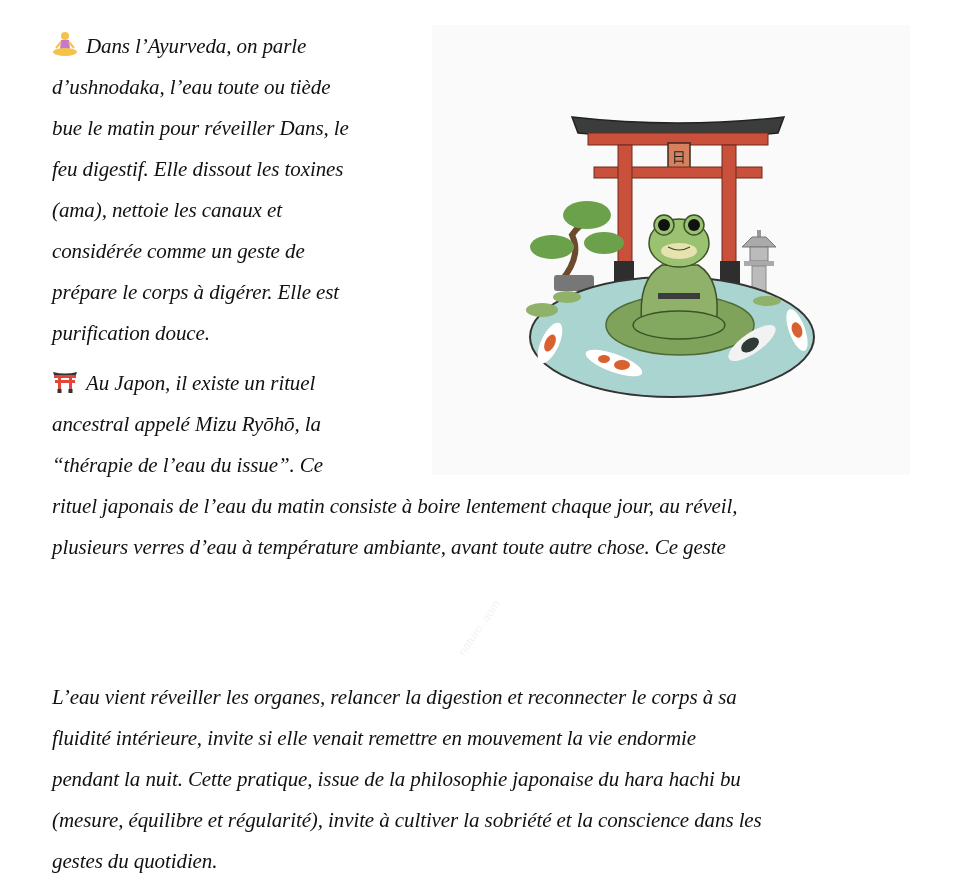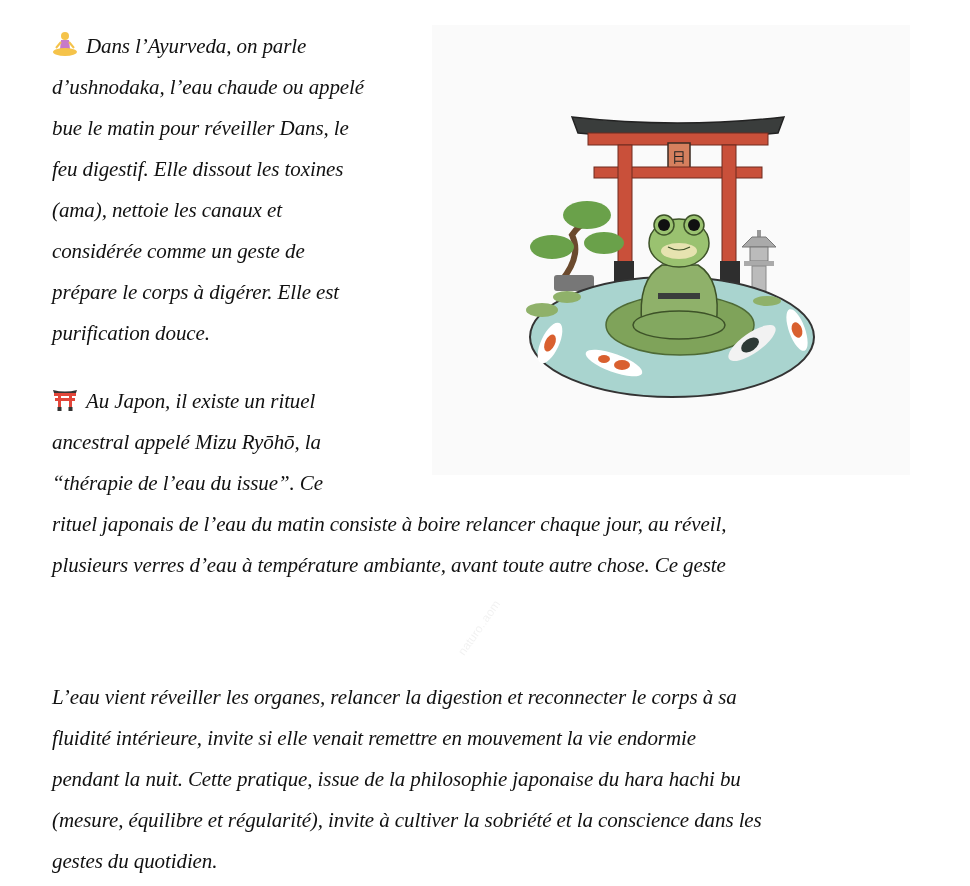--- a/index.html
+++ b/index.html
@@ -49,21 +49,21 @@
   }
   .emoji {
     display: inline-block;
     width: 26px;
     height: 26px;
     vertical-align: -4px;
     margin-right: 8px;
     font-style: normal;
   }
   .p1 { top: 0px; }
-  .p2 { top: 355px; }
+  .p2 { top: 337px; }
   .p3 { top: 621px; margin-top: 30px; }
   .watermark {
     position: absolute;
     left: 455px;
     top: 650px;
     font-family: "Liberation Sans", sans-serif;
     font-style: normal;
     font-size: 12px;
     color: rgba(0,0,0,0.06);
     transform: rotate(-55deg);
@@ -135,42 +135,42 @@
 </div>
 
 <div class="article">
   <p class="para p1">
     <span class="line"><svg class="emoji" viewBox="0 0 26 26">
           <circle cx="13" cy="5" r="4" fill="#f5c34a"></circle>
           <path d="M9 9 L17 9 L18 18 L8 18 Z" fill="#c77ac9"></path>
           <ellipse cx="13" cy="21" rx="12" ry="4" fill="#f5c34a"></ellipse>
           <path d="M9 11 L4 17 M17 11 L22 17" stroke="#f5c34a" stroke-width="2"></path>
         </svg><span>Dans l’Ayurveda, on parle</span></span>
-    <span class="line">d’ushnodaka, l’eau chaude ou appelé</span>
+    <span class="line">d’ushnodaka, l’eau toute ou tiède</span>
     <span class="line">bue le matin pour réveiller Dans, le</span>
     <span class="line">feu digestif. Elle dissout les toxines</span>
     <span class="line">(ama), nettoie les canaux et</span>
     <span class="line">considérée comme un geste de</span>
     <span class="line">prépare le corps à digérer. Elle est</span>
     <span class="line">purification douce.</span>
   </p>
 
   <p class="para p2">
     <span class="line"><svg class="emoji" viewBox="0 0 26 26">
           <path d="M1 4 Q13 7 25 4 L24 7 Q13 9 2 7 Z" fill="#333"></path>
           <rect x="2" y="7" width="22" height="3" fill="#e2463a"></rect>
           <rect x="3" y="12" width="20" height="3" fill="#e2463a"></rect>
           <rect x="6" y="9" width="3" height="15" fill="#e2463a"></rect>
           <rect x="17" y="9" width="3" height="15" fill="#e2463a"></rect>
           <rect x="5.5" y="21" width="4" height="4" fill="#333"></rect>
           <rect x="16.5" y="21" width="4" height="4" fill="#333"></rect>
         </svg><span>Au Japon, il existe un rituel</span></span>
     <span class="line">ancestral appelé Mizu Ryōhō, la</span>
     <span class="line">“thérapie de l’eau du issue”. Ce</span>
-    <span class="line">rituel japonais de l’eau du matin consiste à boire relancer chaque jour, au réveil,</span>
+    <span class="line">rituel japonais de l’eau du matin consiste à boire lentement chaque jour, au réveil,</span>
     <span class="line">plusieurs verres d’eau à température ambiante, avant toute autre chose. Ce geste</span>
   </p>
 
   <p class="para p3">
     <span class="line">L’eau vient réveiller les organes, relancer la digestion et reconnecter le corps à sa</span>
     <span class="line">fluidité intérieure, invite si elle venait remettre en mouvement la vie endormie</span>
     <span class="line">pendant la nuit. Cette pratique, issue de la philosophie japonaise du hara hachi bu</span>
     <span class="line">(mesure, équilibre et régularité), invite à cultiver la sobriété et la conscience dans les</span>
     <span class="line">gestes du quotidien.</span>
   </p>

